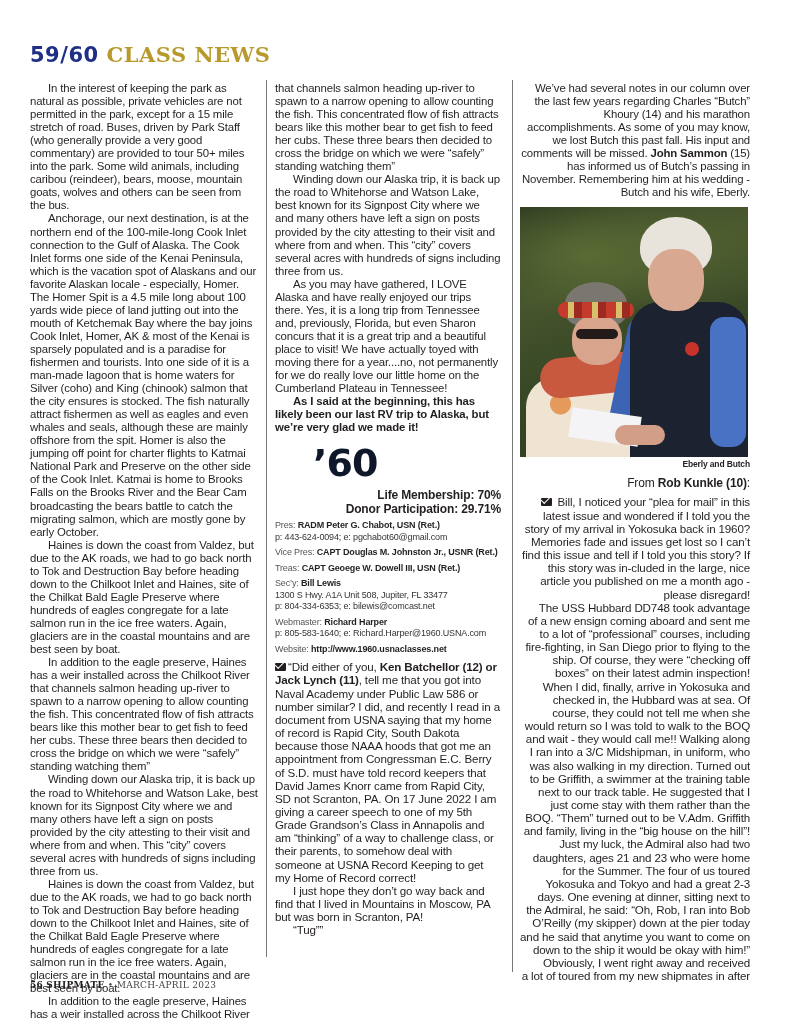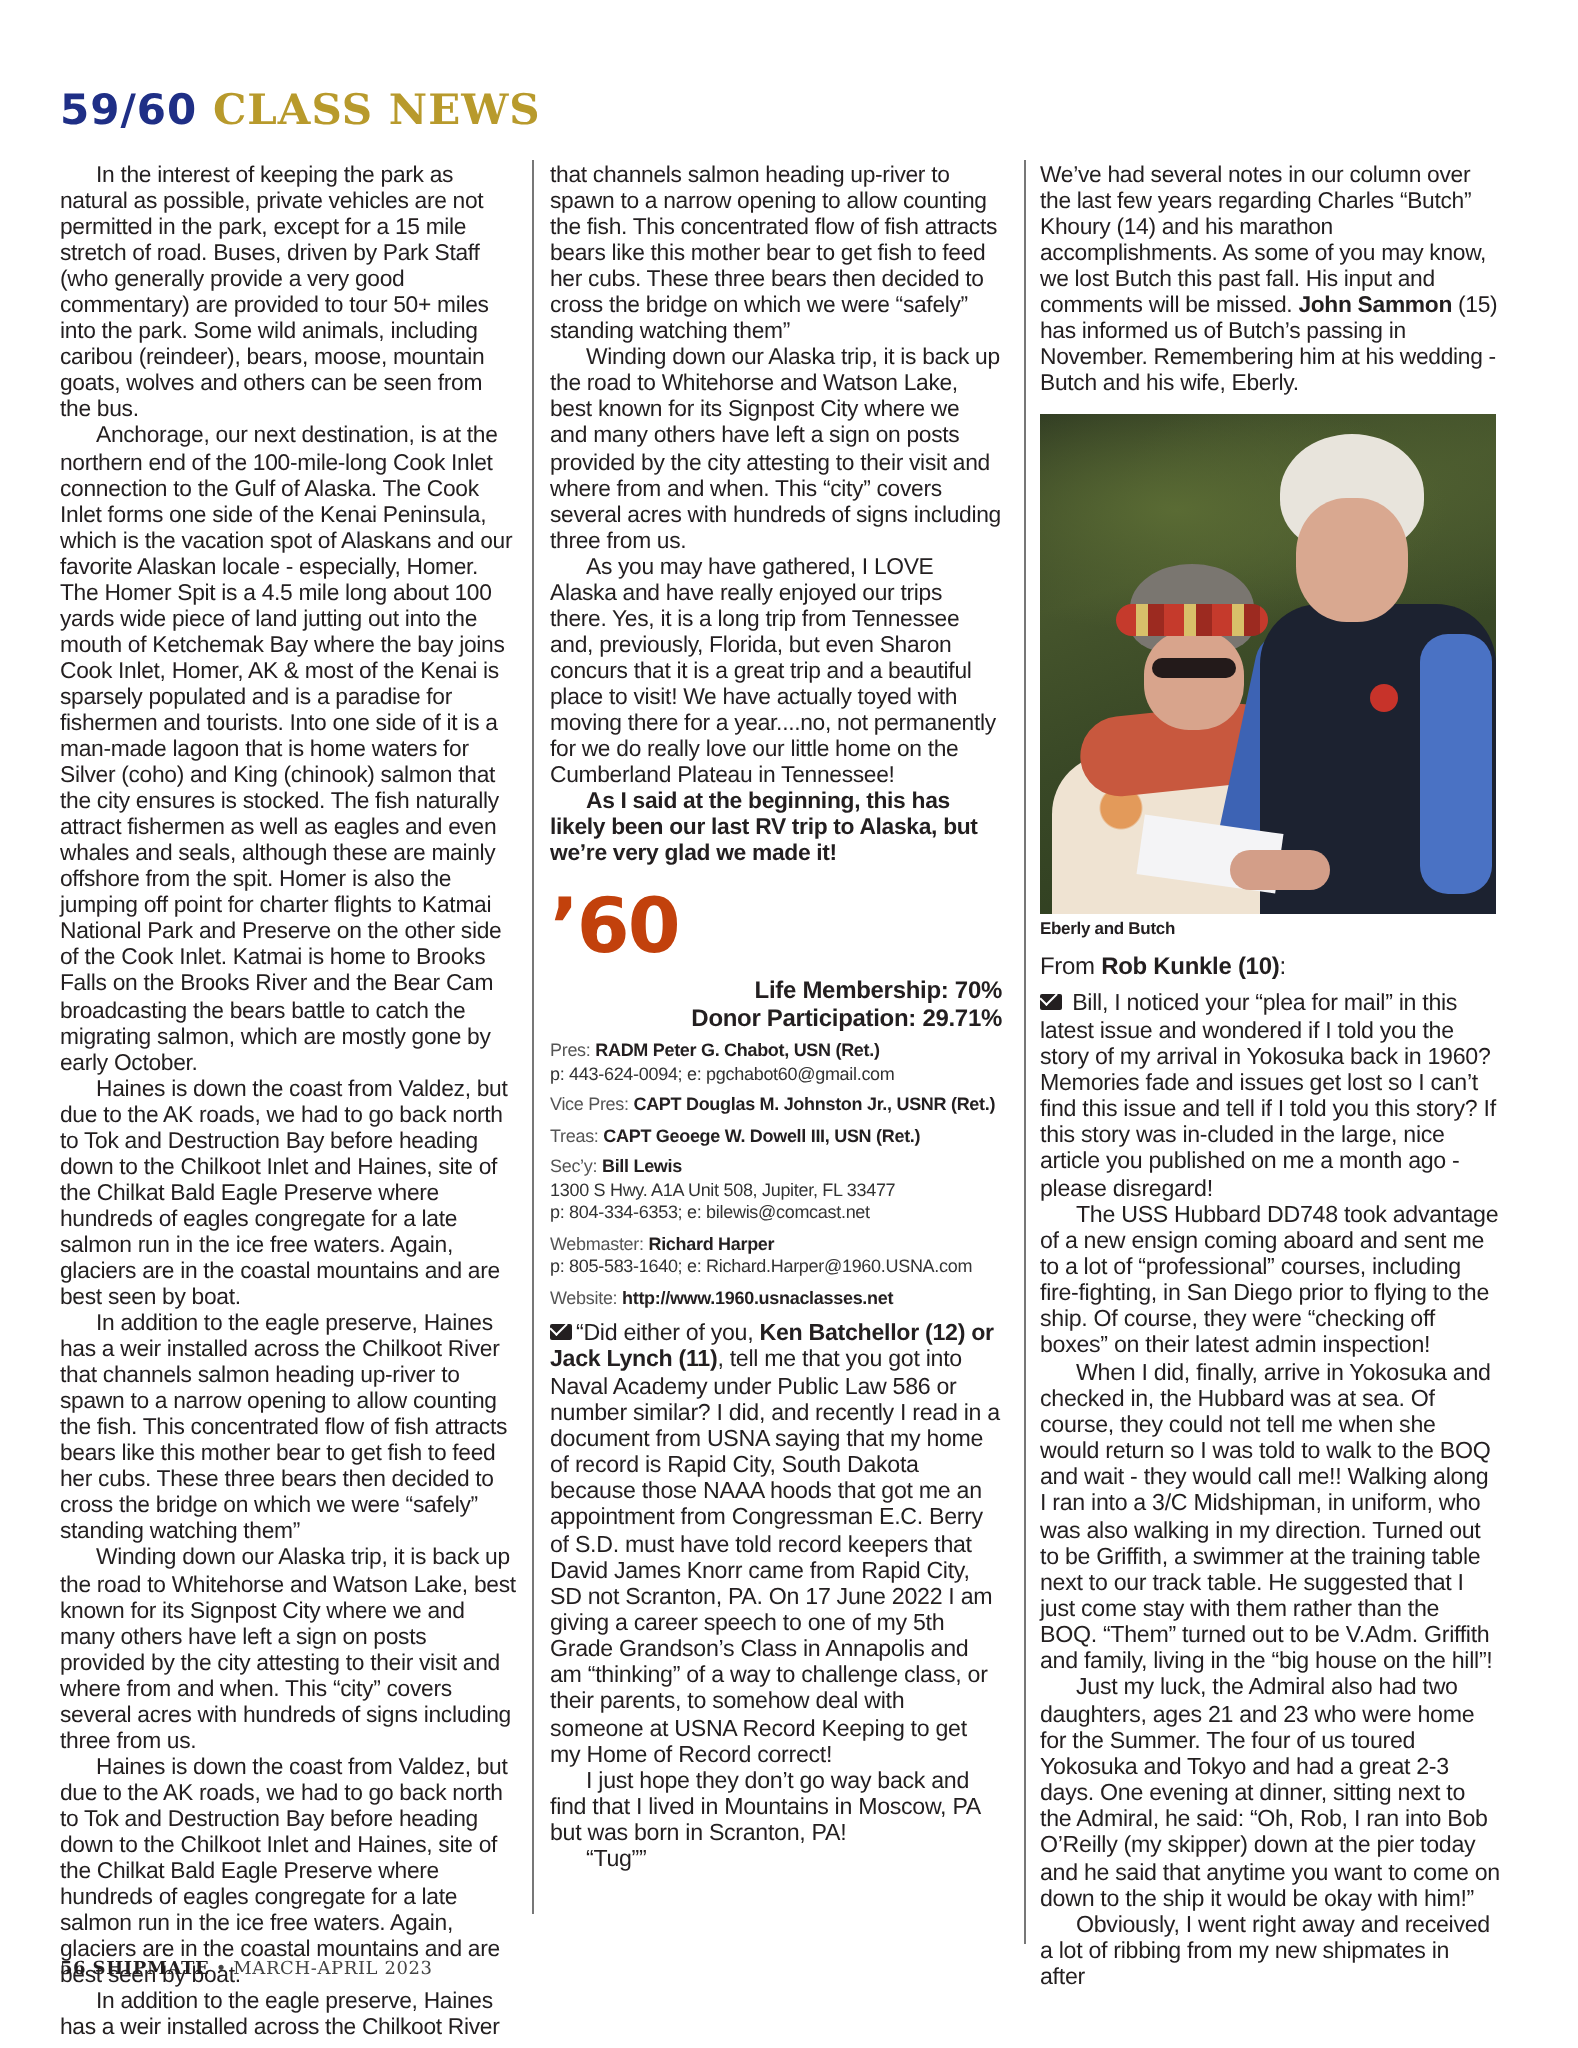--- a/index.html
+++ b/index.html
@@ -14,31 +14,31 @@
   .hdr-title { color: #b89a2c; }
 
   .col {
     position: absolute; top: 82px;
     font-size: 11.4px; line-height: 13.05px; letter-spacing: -0.15px;
   }
   .col p { text-indent: 18px; }
   .col p.noindent { text-indent: 0; }
   .col1 { left: 30px; width: 228px; }
   .col2 { left: 275px; width: 226px; }
-  .col3 { left: 520px; width: 230px; top: 82px; }
+  .col3 { left: 520px; width: 230px; top: 82px; text-align: right; }
 
   .divider { position: absolute; width: 1px; background: #777; }
   .div1 { left: 266px; top: 80px; height: 877px; }
   .div2 { left: 512px; top: 80px; height: 892px; }
 
   b, .bold { font-weight: bold; }
 
   .year-tag {
-    font-family: "DejaVu Sans", sans-serif; font-weight: bold; color: #c2410c;
-    font-size: 38px; line-height: 38px; letter-spacing: -1px; margin-top: 10px; margin-bottom: 6px;
+    font-family: "DejaVu Sans", sans-serif; font-weight: bold; color: #0f172a;
+    font-size: 38px; line-height: 38px; letter-spacing: -1px; margin-top: 10px; margin-bottom: 6px; margin-left: 38px;
   }
   .stat { font-weight: bold; font-size: 12px; line-height: 14px; text-align: right; }
   .officer { font-size: 9px; line-height: 11.5px; margin-top: 4px; color: #333; }
   .officer b { color: #231f20; }
   .officer .label { color: #555; }
   .commentary { margin-top: 5px; font-size: 12px; line-height: 14px; }
   .letter { margin-top: 5px; font-size: 11.6px; line-height: 13.15px; }
   .letter p { text-indent: 18px; }
   .letter p.first { text-indent: 0; }
 
@@ -175,21 +175,21 @@
   <div class="caption">Eberly and Butch</div>
 
   <div class="from">
     <span>From </span><b>Rob Kunkle (10)</b><span>:</span>
   </div>
   <div class="letter">
     <p class="first"><span class="mail-icon"></span> <span>Bill, I noticed your “plea for mail” in this latest issue and wondered if I told you the story of my arrival in Yokosuka back in 1960? Memories fade and issues get lost so I can’t find this issue and tell if I told you this story? If this story was in-cluded in the large, nice article you published on me a month ago - please disregard!</span></p>
     <p>The USS Hubbard DD748 took advantage of a new ensign coming aboard and sent me to a lot of “professional” courses, including fire-fighting, in San Diego prior to flying to the ship. Of course, they were “checking off boxes” on their latest admin inspection!</p>
     <p>When I did, finally, arrive in Yokosuka and checked in, the Hubbard was at sea. Of course, they could not tell me when she would return so I was told to walk to the BOQ and wait - they would call me!! Walking along I ran into a 3/C Midshipman, in uniform, who was also walking in my direction. Turned out to be Griffith, a swimmer at the training table next to our track table. He suggested that I just come stay with them rather than the BOQ. “Them” turned out to be V.Adm. Griffith and family, living in the “big house on the hill”!</p>
     <p>Just my luck, the Admiral also had two daughters, ages 21 and 23 who were home for the Summer. The four of us toured Yokosuka and Tokyo and had a great 2-3 days. One evening at dinner, sitting next to the Admiral, he said: “Oh, Rob, I ran into Bob O’Reilly (my skipper) down at the pier today and he said that anytime you want to come on down to the ship it would be okay with him!”</p>
-    <p>Obviously, I went right away and received a lot of ribbing from my new shipmates in after</p>
+    <p>Obviously, I went right away and received a lot of toured from my new shipmates in after</p>
   </div>
 </div>
 
 <div class="footer">
   <span class="pg">56</span>
   <span class="mag">SHIPMATE</span>
   <span class="date">•</span>
   <span class="date">MARCH-APRIL 2023</span>
 </div>
 

